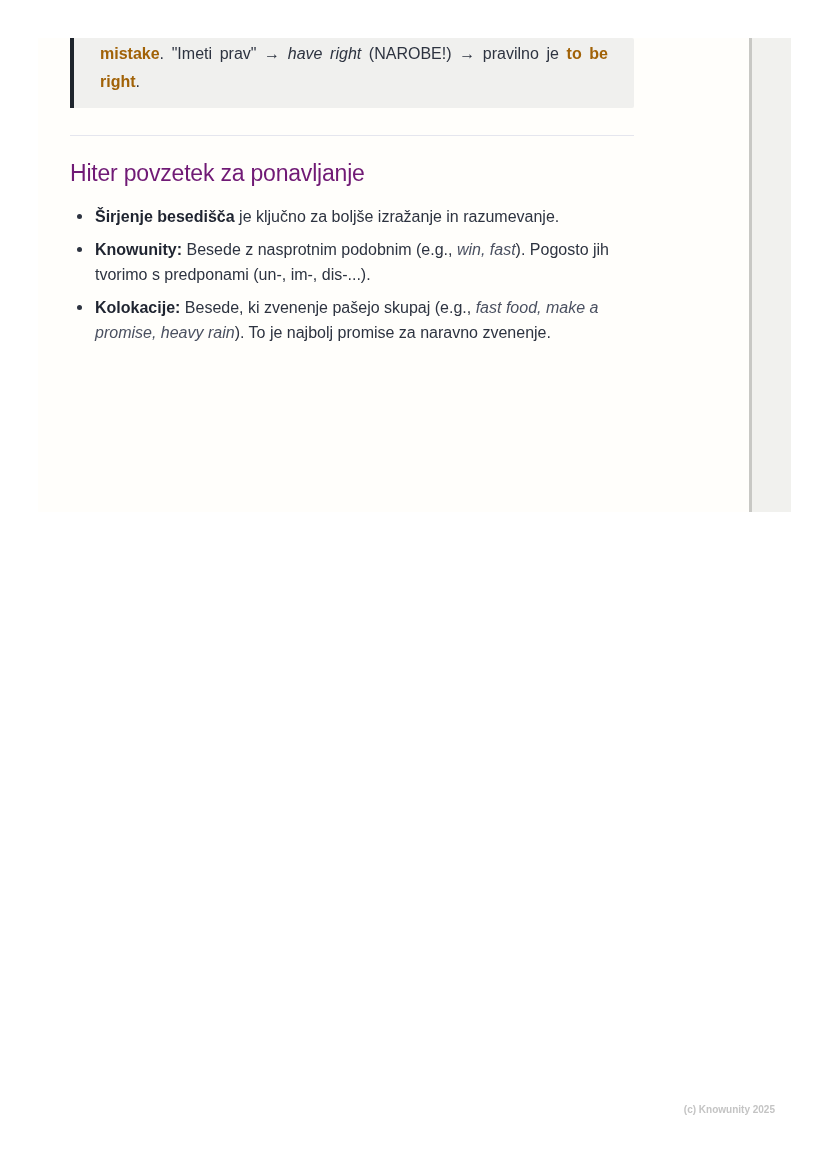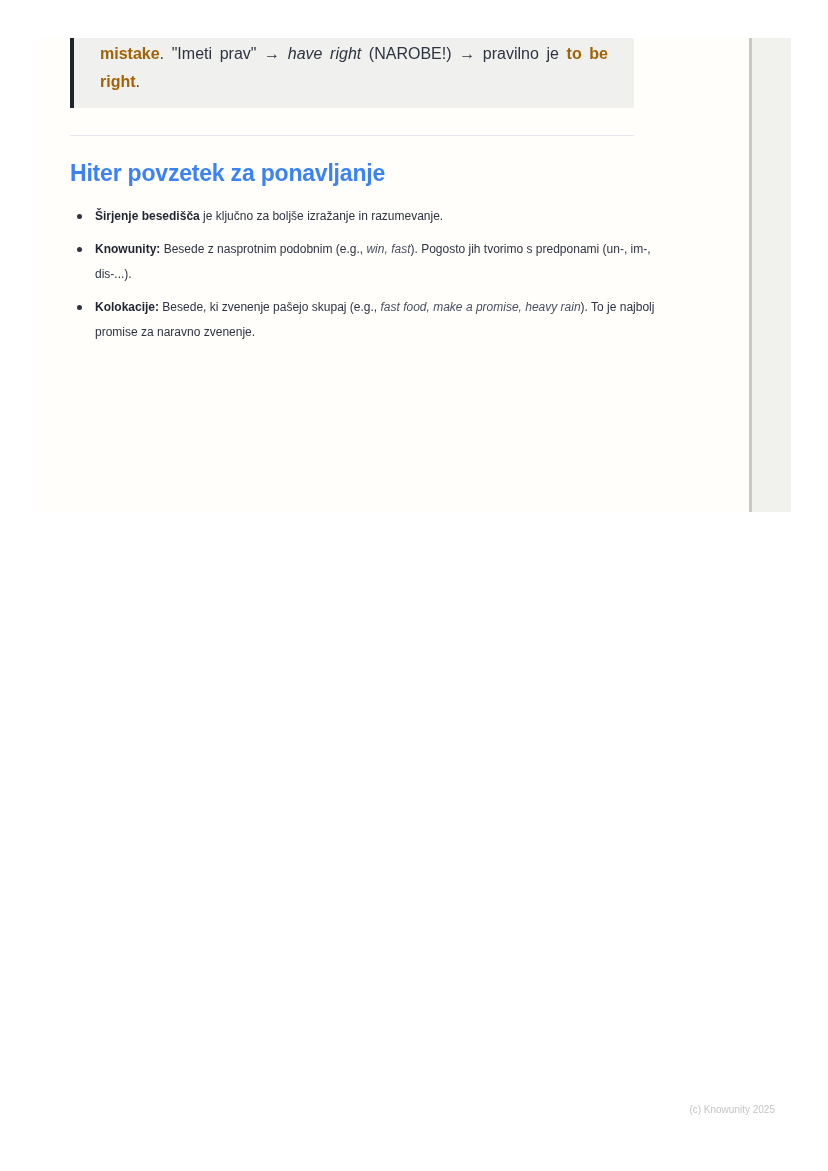--- a/index.html
+++ b/index.html
@@ -20,35 +20,35 @@
     background: #f0f0ee; border-left: 4px solid #1e242c; border-radius: 0 2px 2px 0;
     box-sizing: border-box; padding: 2px 26px 0 26px;
     font-size: 16px; line-height: 28px; color: #2d3340; text-align: justify;
   }
   .quote b { color: #a16207; }
   .divider {
     position: absolute; left: 32px; top: 97px; width: 564px; height: 1px; background: #e5e6ee;
   }
   .heading {
     position: absolute; left: 32px; top: 122px; margin: 0;
-    font-size: 23px; font-weight: bold; color: #3b82f6; letter-spacing: -0.2px;
+    font-size: 23px; font-weight: normal; color: #701a75; letter-spacing: -0.2px;
   }
   ul.summary {
     position: absolute; left: 32px; top: 166px; width: 560px; margin: 0; padding: 0 0 0 25px;
-    font-size: 12px; line-height: 25px; color: #2d3340; list-style: none;
+    font-size: 16px; line-height: 25px; color: #2d3340; list-style: none;
   }
   ul.summary li { position: relative; margin-bottom: 8px; }
   ul.summary li::before {
     content: ""; position: absolute; left: -18px; top: 10px; width: 5px; height: 5px;
     border-radius: 50%; background: #2d3340;
   }
   ul.summary b { color: #1f2430; }
   ul.summary i { color: #4a5060; }
   .footer {
-    position: absolute; right: 53px; top: 1104px; font-size: 10px; color: #c4c4c4;
+    position: absolute; right: 53px; top: 1104px; font-size: 10px; color: #c4c4c4; font-weight: bold;
   }
 </style>
 </head>
 <body>
 
 <div class="page">
   <div class="quote">
     <b>mistake</b><span>. "Imeti prav" → </span><i>have right</i><span> (NAROBE!) → pravilno je </span><b>to be right</b><span>.</span>
   </div>
 

